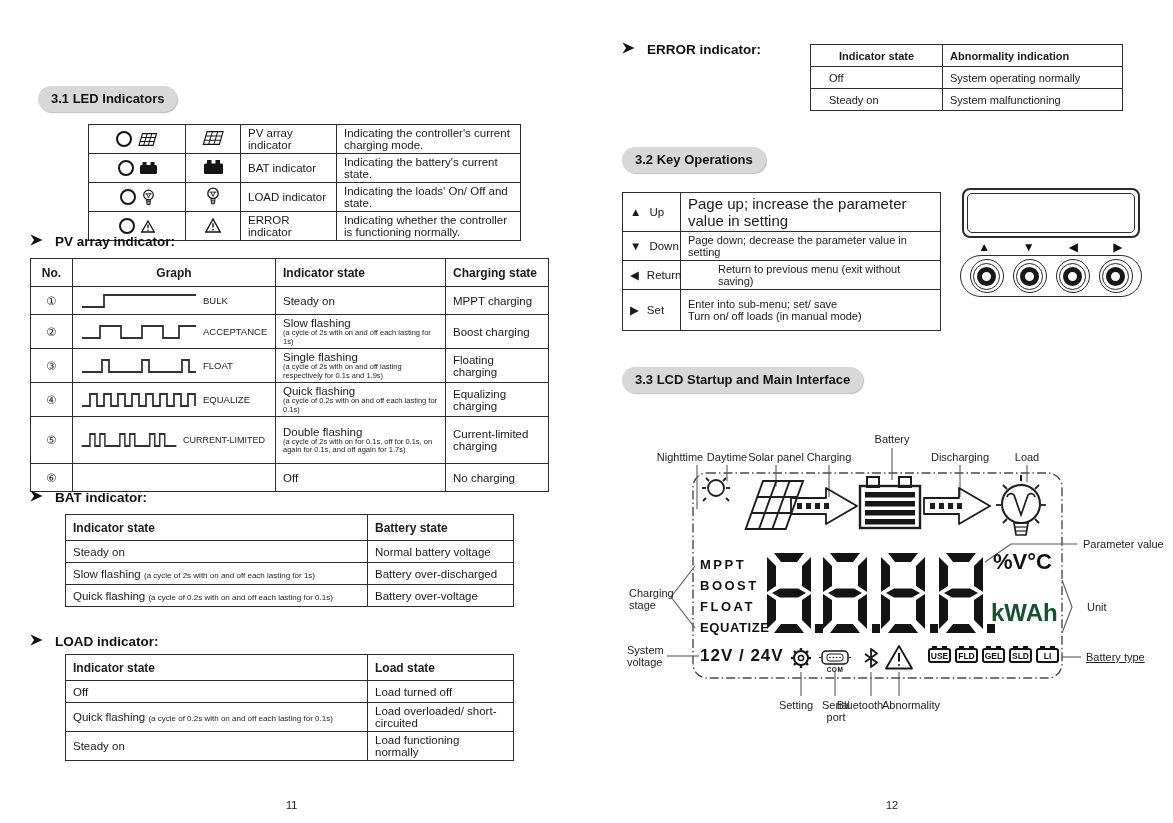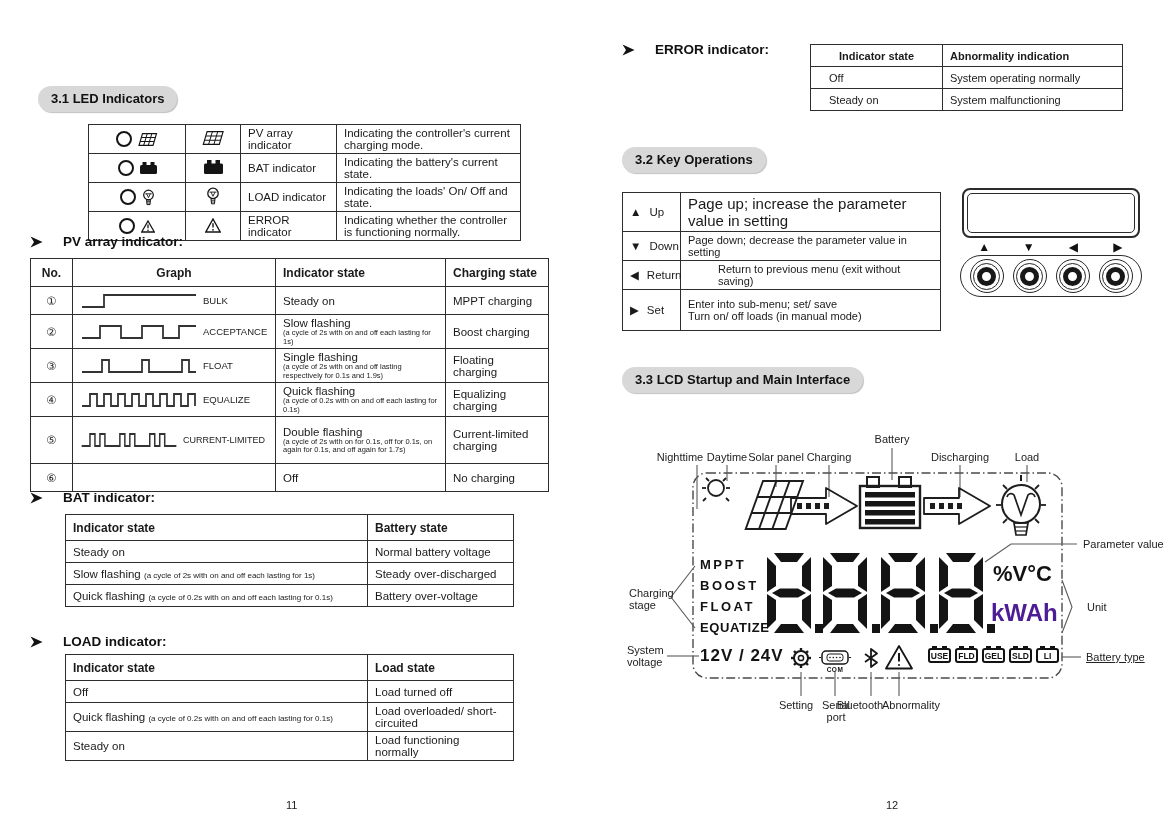--- a/index.html
+++ b/index.html
@@ -5,21 +5,21 @@
   html,body{margin:0;padding:0;background:#fff;}
   .canvas{position:relative;width:1173px;height:823px;background:#fff;overflow:hidden;
           font-family:"Liberation Sans",sans-serif;color:#1a1a1a;}
 
   
   .barhead{position:absolute;left:38px;top:44px;width:510px;height:29px;background:#211c1d;
            border-radius:4px;box-shadow:4px 4px 2px #a8a8a8;color:#fff;font-weight:bold;
            font-size:15px;line-height:29px;padding-left:20px;box-sizing:border-box;}
   .pill{position:absolute;background:#d8d8d8;border-radius:13px;font-weight:bold;font-size:13px;
         height:26px;line-height:25px;padding:0 13px;color:#111;box-shadow:1px 1px 1px #c0c0c0;}
-  .bullet{position:absolute;display:flex;align-items:center;gap:20px;font-weight:bold;
+  .bullet{position:absolute;display:flex;gap:12px;font-weight:bold;
           font-size:13.5px;color:#111;}
   .bullet svg{flex:0 0 auto;}
 
   
   table.t{position:absolute;border-collapse:collapse;table-layout:fixed;background:#fff;
           border:1.5px solid #2d2d2d;}
   table.t td,table.t th{border:1px solid #2d2d2d;font-size:11.5px;font-weight:normal;
           color:#1a1a1a;padding:2px 7px;text-align:left;vertical-align:middle;box-sizing:border-box;}
   table.t th{font-weight:bold;font-size:12px;}
   .tc{text-align:center !important;}
@@ -43,22 +43,22 @@
   .btn{width:34px;height:34px;border:1.4px solid #262626;border-radius:50%;display:flex;align-items:center;justify-content:center;box-sizing:border-box;}
   .btn-mid{width:27px;height:27px;border:1.4px solid #262626;border-radius:50%;display:flex;align-items:center;justify-content:center;box-sizing:border-box;}
   .btn-core{width:19px;height:19px;border:5px solid #181818;border-radius:50%;box-sizing:border-box;background:#fff;}
 
   
   .lcd-wrap{position:absolute;left:615px;top:425px;width:558px;height:300px;}
   .lcd-wrap .lbl{position:absolute;font-size:11px;color:#222;white-space:nowrap;}
   .ctr{transform:translateX(-50%);}
   .stage{position:absolute;left:85px;font-weight:bold;font-size:13px;letter-spacing:2.5px;color:#121212;}
   .stage.eq{letter-spacing:0.6px;}
-  .units1{position:absolute;left:378px;top:136px;font-weight:bold;font-size:22px;color:#121212;}
-  .units2{position:absolute;left:376px;top:174px;font-weight:bold;font-size:24px;color:#4c1d95;}
+  .units1{position:absolute;left:378px;top:124px;font-weight:bold;font-size:22px;color:#121212;}
+  .units2{position:absolute;left:376px;top:174px;font-weight:bold;font-size:24px;color:#14532d;}
   .sysvolt{position:absolute;left:85px;top:221px;font-weight:bold;font-size:17px;color:#121212;letter-spacing:1px;}
   .comtxt{position:absolute;left:220px;top:241px;transform:translateX(-50%);font-weight:bold;font-size:6.5px;letter-spacing:.5px;color:#121212;}
   .badge{position:absolute;top:223px;width:23px;height:15px;border:2px solid #121212;border-radius:3px;
          display:flex;align-items:center;justify-content:center;font-weight:bold;font-size:8.5px;color:#121212;box-sizing:border-box;}
   .badge::before,.badge::after{content:"";position:absolute;top:-4px;width:5px;height:3px;background:#121212;}
   .badge::before{left:2px;} .badge::after{right:2px;}
 
   .pagenum{position:absolute;font-size:11px;color:#222;}
   .twoline{line-height:12px;}
 </style>
@@ -297,21 +297,21 @@
         <tr style="height:26px;">
           <th>Indicator state</th>
           <th>Battery state</th>
         </tr>
     <tr style="height:22px;">
           <td><span>Steady on</span> <span class="note-inline"></span></td>
           <td>Normal battery voltage</td>
         </tr>
     <tr style="height:22px;">
           <td><span>Slow flashing</span> <span class="note-inline">(a cycle of 2s with on and off each lasting for 1s)</span></td>
-          <td>Steady over-discharged</td>
+          <td>Battery over-discharged</td>
         </tr>
     <tr style="height:22px;">
           <td><span>Quick flashing</span> <span class="note-inline">(a cycle of 0.2s with on and off each lasting for 0.1s)</span></td>
           <td>Battery over-voltage</td>
         </tr>
   </tbody>
     </table>
 
   <div class="bullet" style="left:30px;top:634px;">
     <svg width="13" height="12" viewBox="0 0 13 12">

